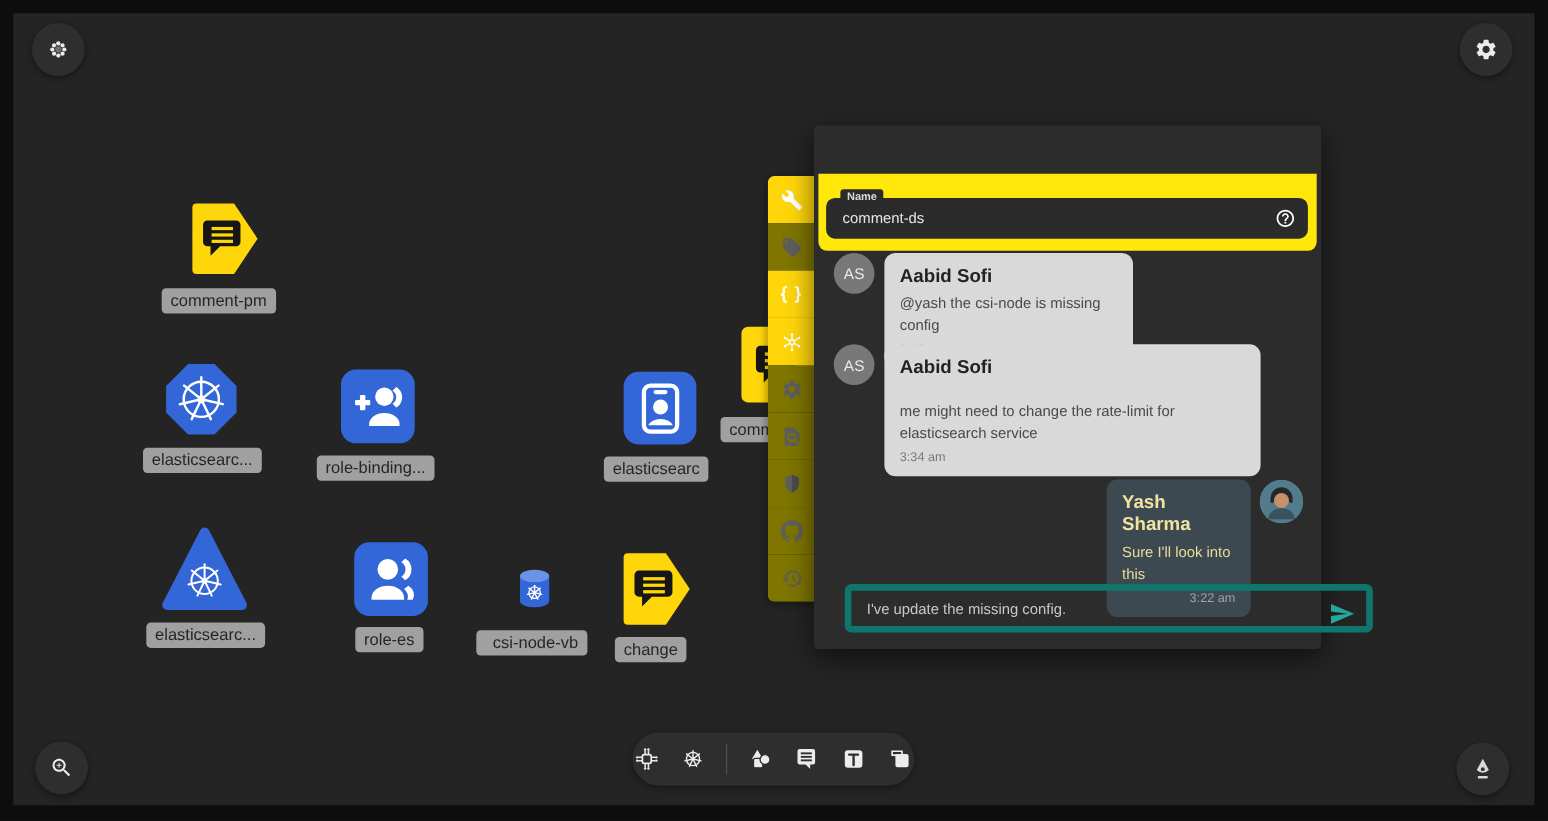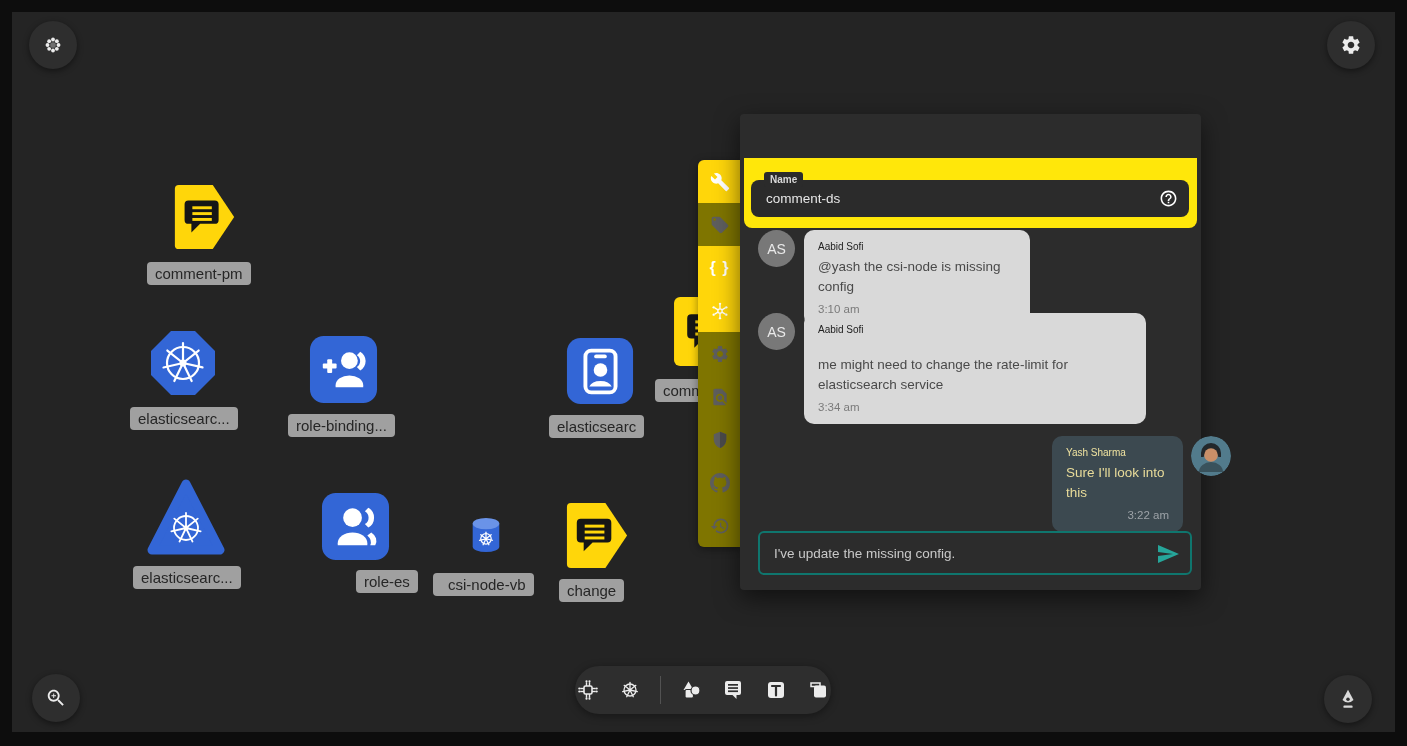--- a/index.html
+++ b/index.html
@@ -48,31 +48,31 @@
     border:none; outline:none; color:#e6e6e6; font-size:13.5px; padding:0 44px 0 15px;
     font-family:"Liberation Sans", sans-serif; }
   .name-help { position:absolute; right:11px; top:9px; width:19px; height:19px; }
   .name-help svg { width:19px; height:19px; fill:#fff; }
 
   .msg { position:absolute; display:flex; }
   .avatar-as { width:37px; height:37px; border-radius:50%; background:#787878; color:#e9e9e9;
     font-size:14px; display:flex; align-items:center; justify-content:center; flex:none; }
   .bubble { border-radius:10px; padding:11px 14px; }
   .bubble-left { background:#d9d9d9; color:#4a4a4a; margin-left:9px; }
-  .bubble-right { background:#3c4950; color:#e9dc9a;margin-left:46px; }
-  .msg-author { font-weight:normal; font-size:10px; color:#222; }
+  .bubble-right { background:#3c4950; color:#e9dc9a; }
+  .msg-author { font-weight:bold; font-size:17px; color:#222; }
   .msg-text { font-size:13.5px; margin-top:5px; line-height:1.45; }
   .msg-time { font-size:11.5px; color:#7a7a7a; margin-top:7px; }
   .bubble-right .msg-author { color:#f0e3a0; }
   .bubble-right .msg-time { color:#9da3a8; text-align:right; }
   .gap-top { margin-top:20px; }
   .avatar-photo { width:40px; height:40px; border-radius:50%; overflow:hidden; flex:none; margin-left:8px; }
 
-  .composer { position:absolute; left:18px; top:417px; width:434px; height:44px;
-    border:2px solid #0f766e; border-radius:6px; }
+  .composer { position:absolute; left:28px; top:417px; width:480px; height:44px;
+    border:6px solid #0f766e; border-radius:6px; }
   .composer input { width:100%; height:100%; background:transparent; border:none; outline:none;
     color:#c9c9c9; font-size:13.5px; padding:0 48px 0 14px; font-family:"Liberation Sans", sans-serif; }
   .send-btn { position:absolute; right:10px; top:9px; width:24px; height:24px; cursor:pointer; }
   .send-btn svg { width:24px; height:24px; fill:#26a69a; }
 
   
   .btoolbar { position:absolute; left:575px; top:666px; width:256px; height:48px;
     background:#2e2e2e; border-radius:24px; display:flex; align-items:center;
     justify-content:center; gap:17px; z-index:6; box-shadow:0 2px 8px rgba(0,0,0,.4); }
   .bt-btn { width:26px; height:26px; display:flex; align-items:center; justify-content:center; cursor:pointer; }
@@ -167,21 +167,21 @@
 
   <div class="node" style="left:308px; top:479px; width:71px; height:71px;">
     <svg viewBox="0 0 72 72">
       <rect x="2" y="2" width="68" height="68" rx="14" fill="#3366d6"></rect>
       <circle cx="33" cy="27" r="9.5" fill="#fff"></circle>
       <path d="M18 53 a15 11 0 0 1 30 0 v2 h-30 z" fill="#fff"></path>
       <path d="M49 17 a11.5 11.5 0 0 1 0 20 l-3.5 -3.5 a7.5 7.5 0 0 0 0 -13 z" fill="#fff"></path>
       <path d="M52 42 a14 11 0 0 1 4 13 h-5 a15 11 0 0 0 -3 -10 z" fill="#fff"></path>
     </svg>
   </div>
-  <div class="node-label" style="left:311px; top:558px;margin-left:33px;">role-es</div>
+  <div class="node-label" style="left:311px; top:558px;">role-es</div>
 
   <div class="node" style="left:455px; top:504px; width:38px; height:40px;">
     <svg viewBox="0 0 40 42">
       <path d="M6 8 v24 a14 6 0 0 0 28 0 V8 z" fill="#3366d6"></path>
       <ellipse cx="20" cy="8" rx="14" ry="6" fill="#6a93e8"></ellipse>
       <g stroke="#fff" stroke-width="1.3" stroke-linecap="round">
         <line x1="20" y1="24" x2="20" y2="17"></line>
         <line x1="20" y1="24" x2="20" y2="17" transform="rotate(51.4 20 24)"></line>
         <line x1="20" y1="24" x2="20" y2="17" transform="rotate(102.8 20 24)"></line>
         <line x1="20" y1="24" x2="20" y2="17" transform="rotate(154.3 20 24)"></line>

